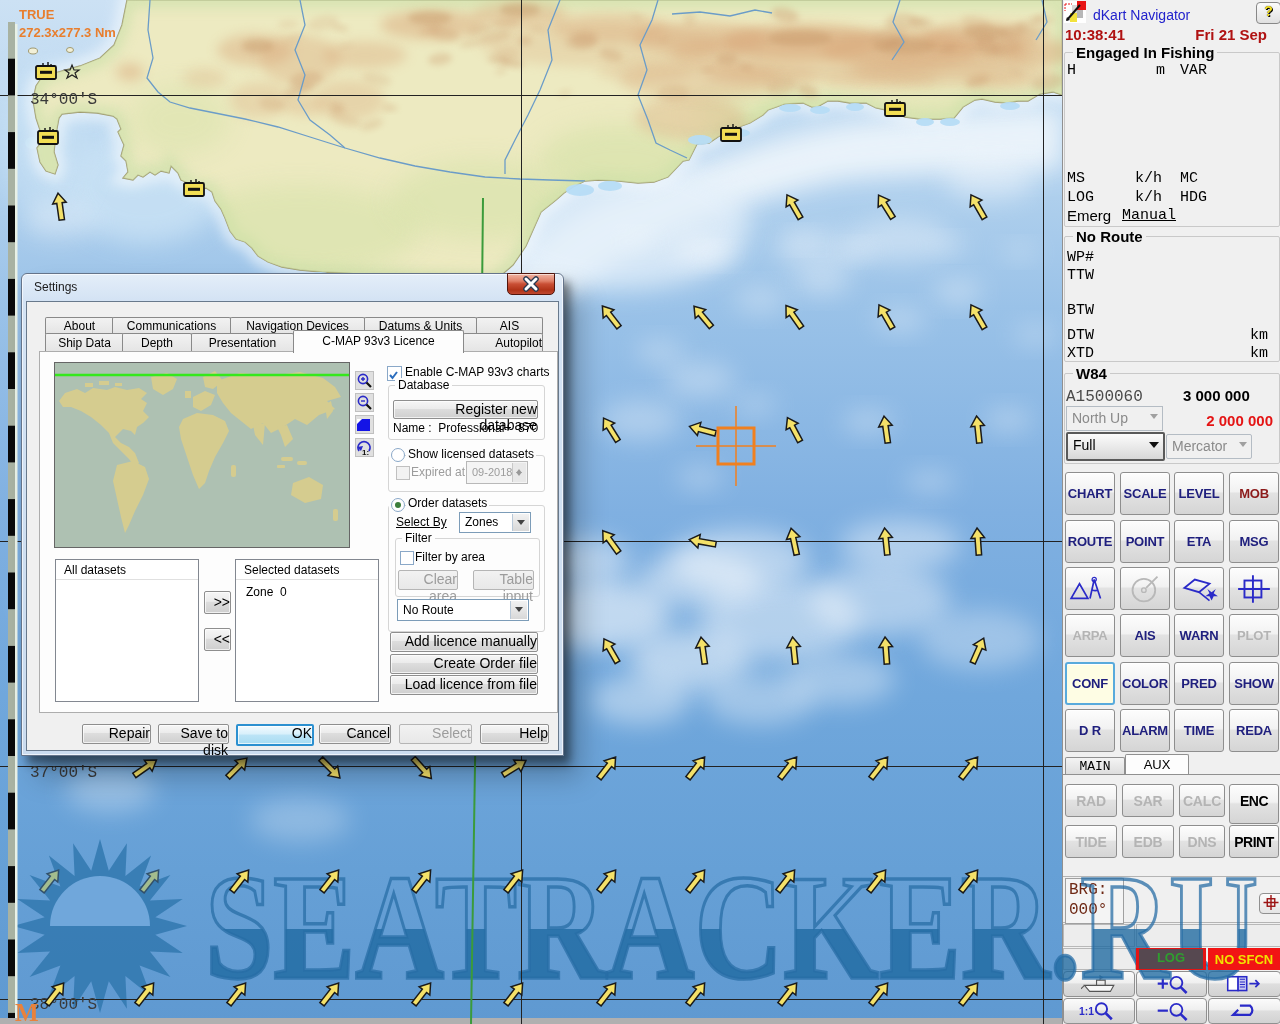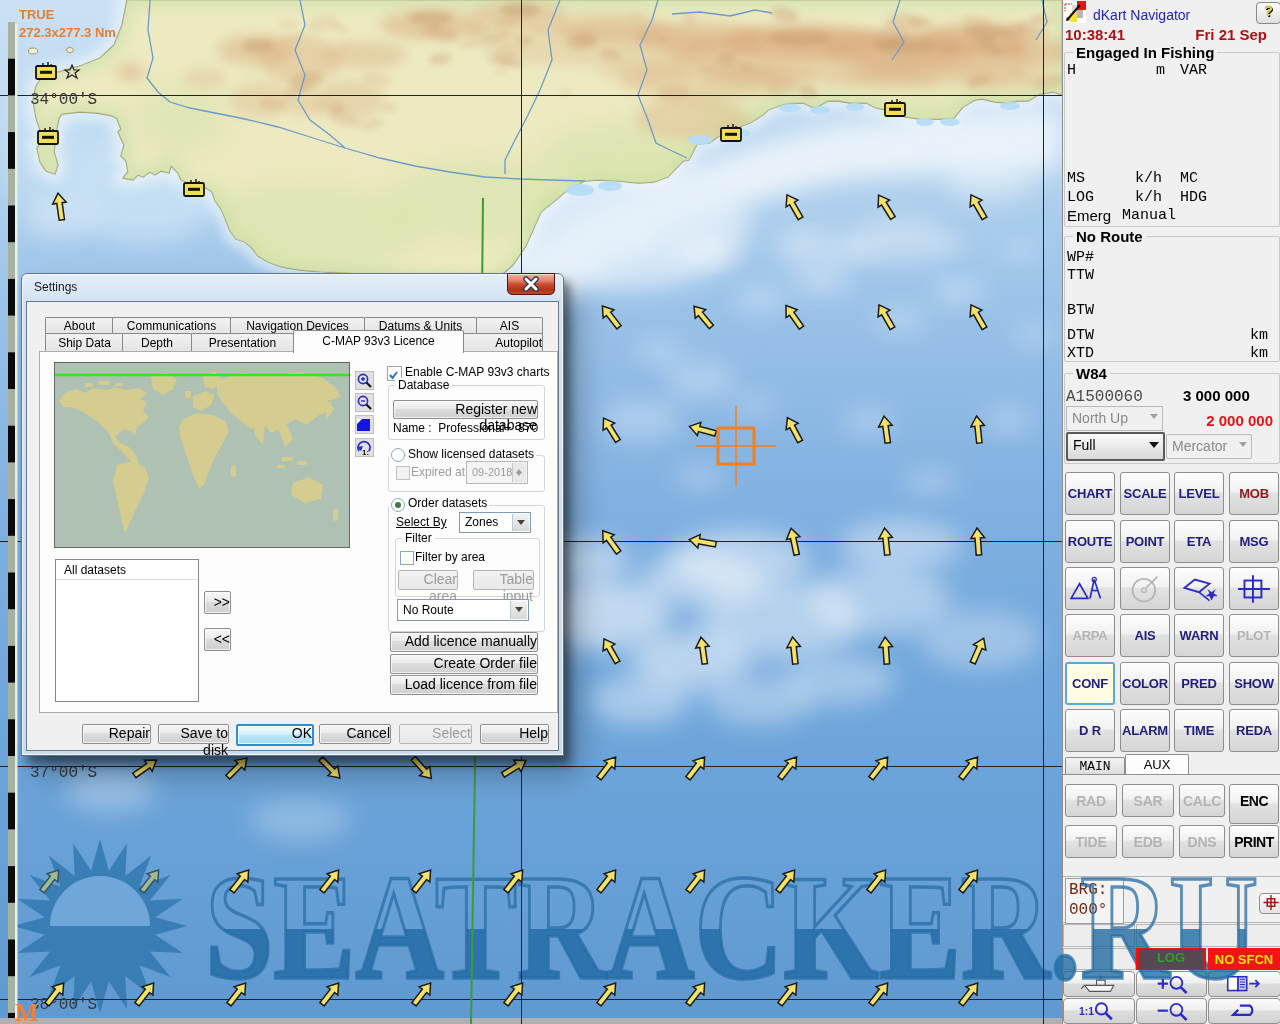--- a/index.html
+++ b/index.html
@@ -282,21 +282,21 @@
       <div class="abs mono" style="left:4px;top:62px;font-size:15px;">H</div>
       <div class="abs mono" style="left:93px;top:62px;font-size:15px;">m</div>
       <div class="abs mono" style="left:117px;top:62px;font-size:15px;">VAR</div>
       <div class="abs mono" style="left:4px;top:170px;font-size:15px;">MS</div>
       <div class="abs mono" style="left:72px;top:170px;font-size:15px;">k/h</div>
       <div class="abs mono" style="left:117px;top:170px;font-size:15px;">MC</div>
       <div class="abs mono" style="left:4px;top:189px;font-size:15px;">LOG</div>
       <div class="abs mono" style="left:72px;top:189px;font-size:15px;">k/h</div>
       <div class="abs mono" style="left:117px;top:189px;font-size:15px;">HDG</div>
       <div class="abs" style="left:4px;top:207px;font-size:15px;">Emerg</div>
-      <div class="abs mono" style="left:59px;top:207px;font-size:15px;">Manual</div>
+      <div class="abs mono" style="left:59px;top:207px;font-size:15px;text-decoration:underline;">Manual</div>
       <div class="sgb" style="top:236px;height:124px;">
         <span>No Route</span>
       </div>
       <div class="abs mono" style="left:4px;top:249px;font-size:15px;">WP#</div>
       <div class="abs mono" style="left:4px;top:267px;font-size:15px;">TTW</div>
       <div class="abs mono" style="left:4px;top:302px;font-size:15px;">BTW</div>
       <div class="abs mono" style="left:4px;top:327px;font-size:15px;">DTW</div>
       <div class="abs mono" style="left:4px;top:345px;font-size:15px;">XTD</div>
       <div class="abs mono" style="left:175px;top:327px;width:30px;text-align:right;font-size:15px;">km</div>
       <div class="abs mono" style="left:175px;top:345px;width:30px;text-align:right;font-size:15px;">km</div>
@@ -630,20 +630,24 @@
           <div class="combo" style="left:357px;top:247px;width:130px;height:20px;">
             <span style="position:absolute;left:5px;top:3px;">No Route</span>
             <span class="carr"></span>
           </div>
           <div class="btn" style="left:350px;top:280px;width:146px;height:18px;line-height:17px;">Add licence manually</div>
           <div class="btn" style="left:350px;top:302px;width:146px;height:18px;line-height:17px;">Create Order file</div>
           <div class="btn" style="left:350px;top:323px;width:146px;height:18px;line-height:17px;">Load licence from file</div>
           <div class="abs list" style="left:15px;top:207px;width:142px;height:141px;">
             <div class="lhdr">All datasets</div>
           </div>
+          <div class="abs list" style="left:195px;top:207px;width:142px;height:141px;">
+            <div class="lhdr">Selected datasets</div>
+            <div style="position:absolute;left:10px;top:25px;font-size:12px;">Zone&nbsp; 0</div>
+          </div>
           <div class="btn" style="left:164px;top:239px;width:25px;height:21px;line-height:20px;">&gt;&gt;</div>
           <div class="btn" style="left:164px;top:276px;width:25px;height:21px;line-height:20px;">&lt;&lt;</div>
         </div>
         <div class="btn" style="left:55px;top:422px;width:67px;height:18px;line-height:17px;">Repair</div>
         <div class="btn" style="left:131px;top:422px;width:69px;height:18px;line-height:17px;">Save to disk</div>
         <div class="btn" style="left:209px;top:422px;width:74px;height:18px;line-height:17px;background:linear-gradient(#F2FAFE,#D8F0FB 45%,#BCE4F6 50%,#A8DCF2);border:2px solid #2C90D0;line-height:14px;">OK</div>
         <div class="btn" style="left:292px;top:422px;width:70px;height:18px;line-height:17px;">Cancel</div>
         <div class="btn dis" style="left:372px;top:422px;width:71px;height:18px;line-height:17px;">Select</div>
         <div class="btn" style="left:453px;top:422px;width:67px;height:18px;line-height:17px;">Help</div>
       </div>

